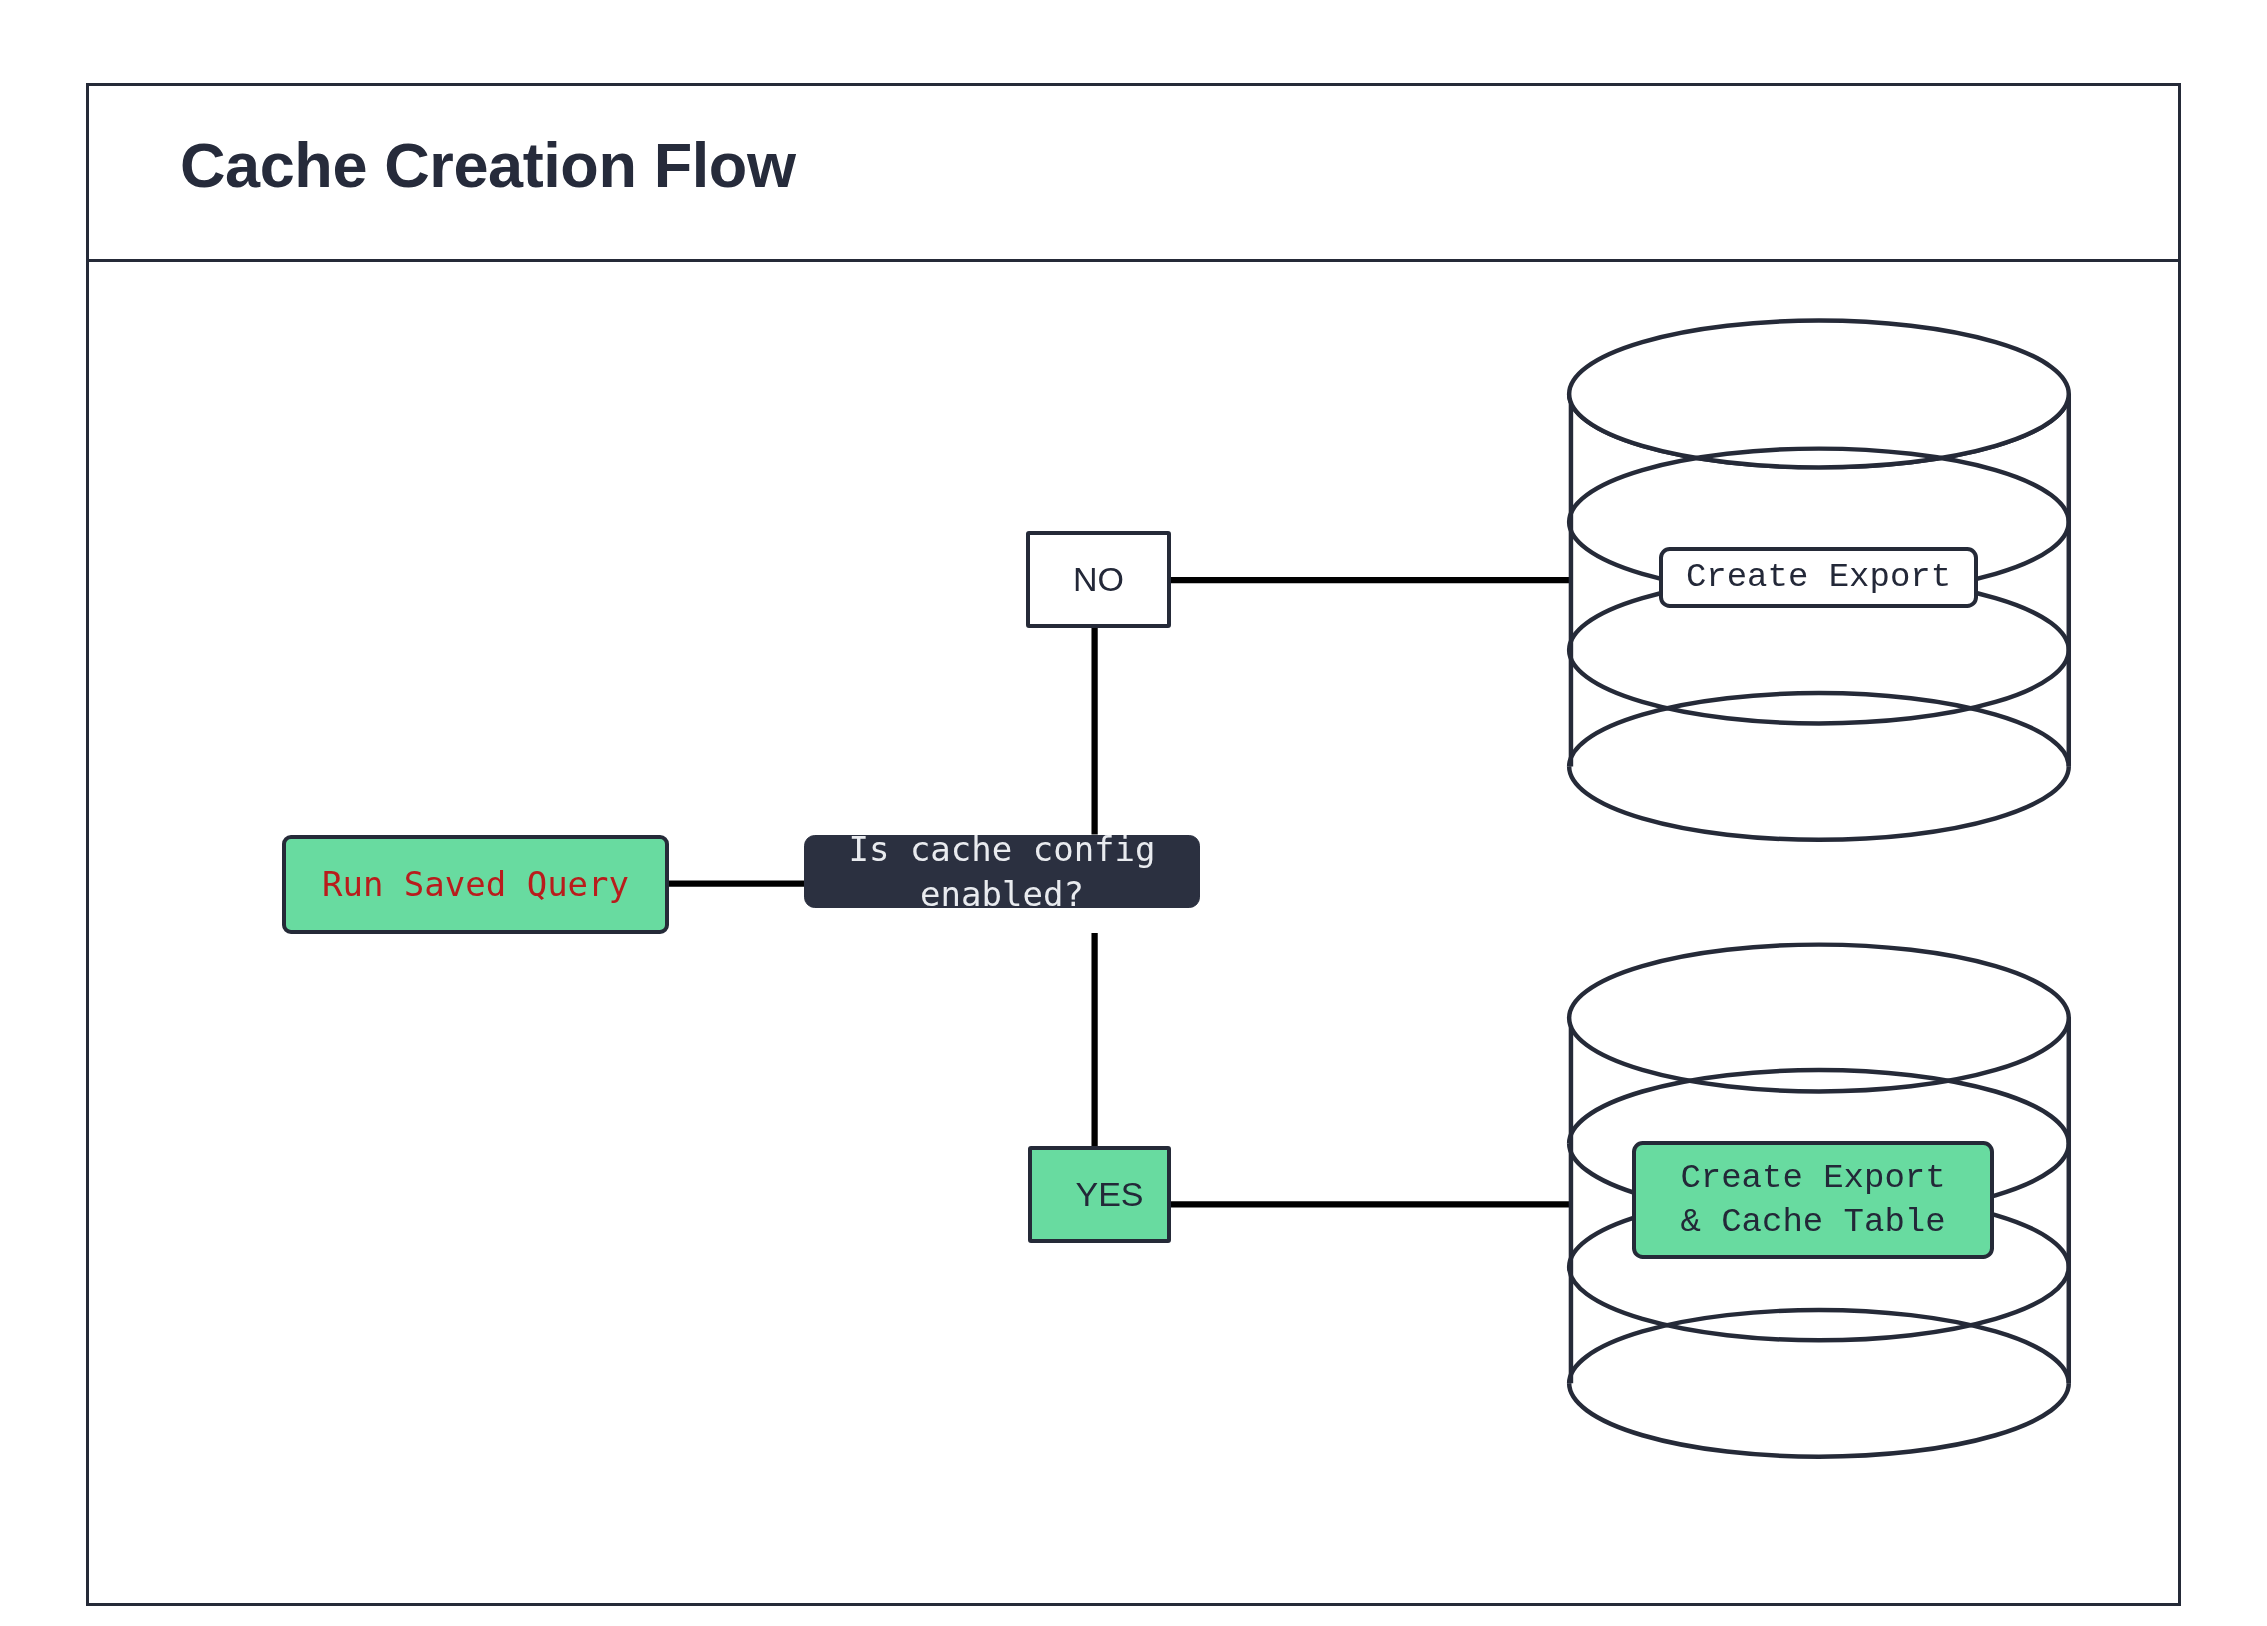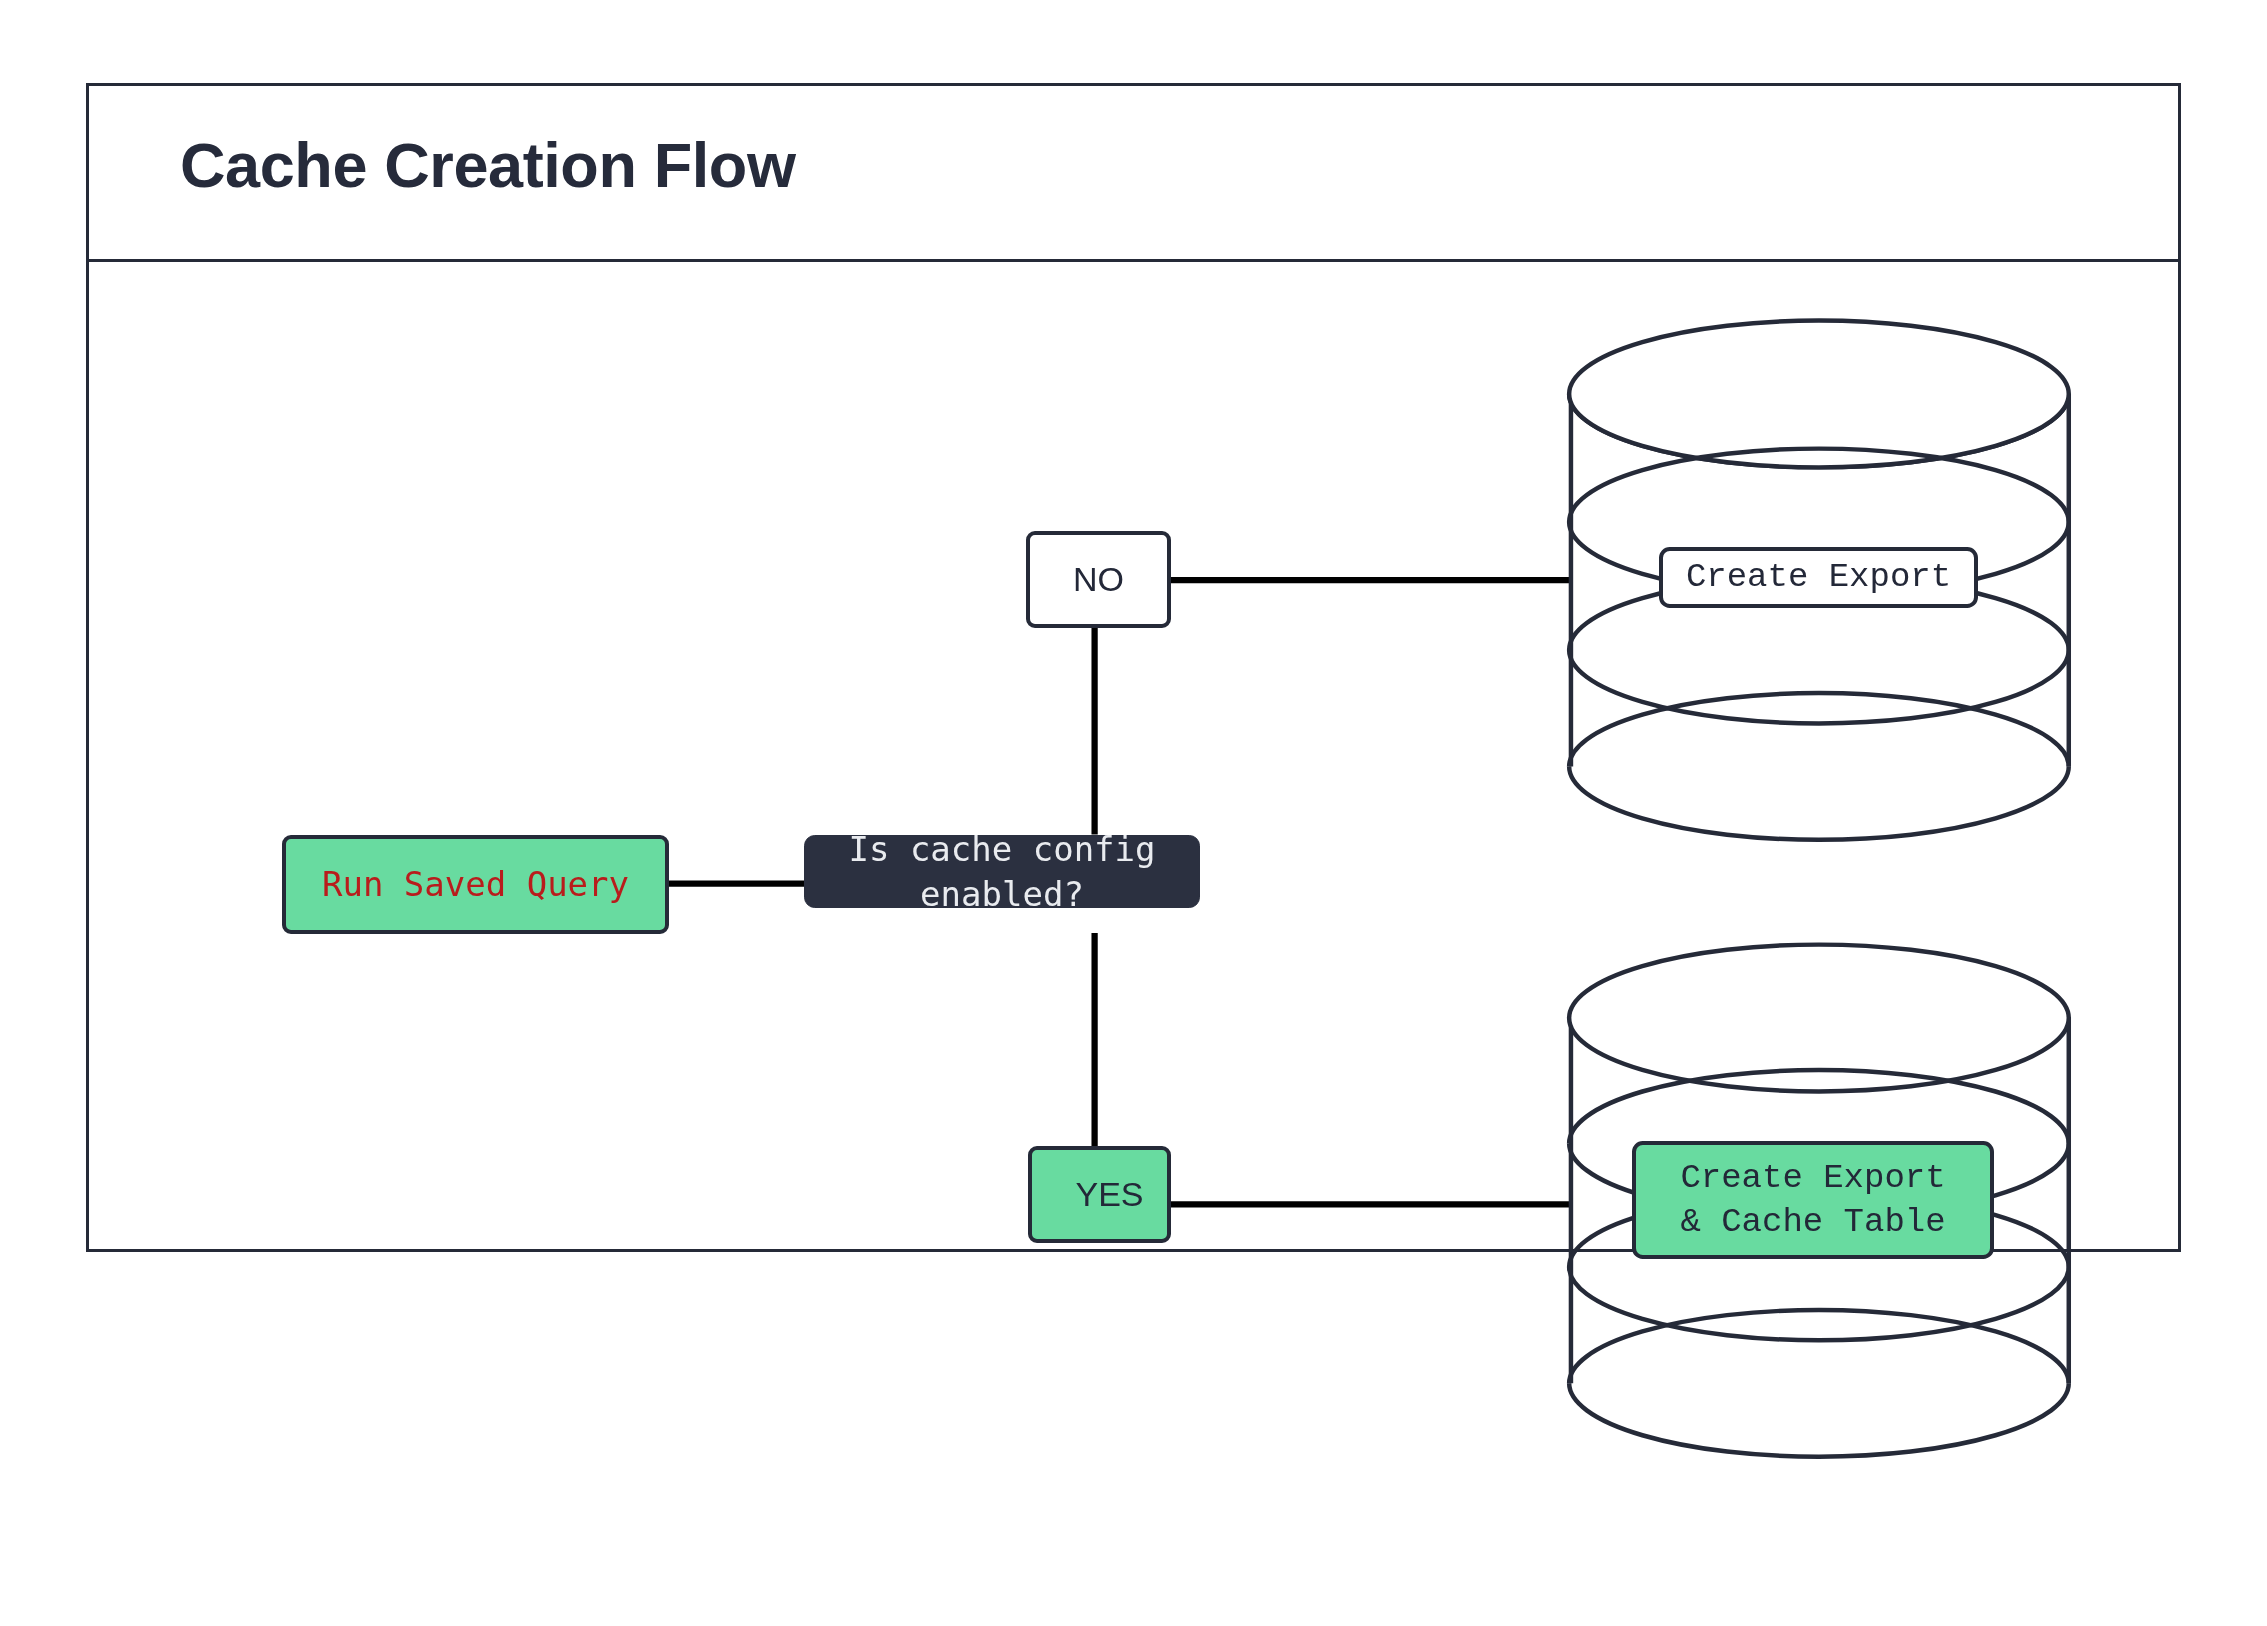--- a/index.html
+++ b/index.html
@@ -13,21 +13,21 @@
     font-family: "Liberation Sans", sans-serif;
     overflow: hidden;
   }
 
   
   .frame {
     position: absolute;
     left: 86px;
     top: 83px;
     width: 2095px;
-    height: 1169px;
+    height: 1523px;
     border: 3.6px solid #252a38;
     box-sizing: border-box;
     background: #ffffff;
   }
   .title-bar {
     position: absolute;
     left: 0;
     top: 0;
     right: 0;
     height: 176px;
@@ -94,21 +94,21 @@
   }
 
   
   .badge {
     position: absolute;
     box-sizing: border-box;
     display: flex;
     align-items: center;
     justify-content: center;
     border: 4.5px solid #252a38;
-    border-radius: 9px;
+    border-radius: 3px;
     font-family: "Liberation Sans", sans-serif;
     font-size: 34px;
     color: #232838;
   }
   .badge-no {
     left: 1026px;
     top: 531px;
     width: 145px;
     height: 97px;
     background: #ffffff;

